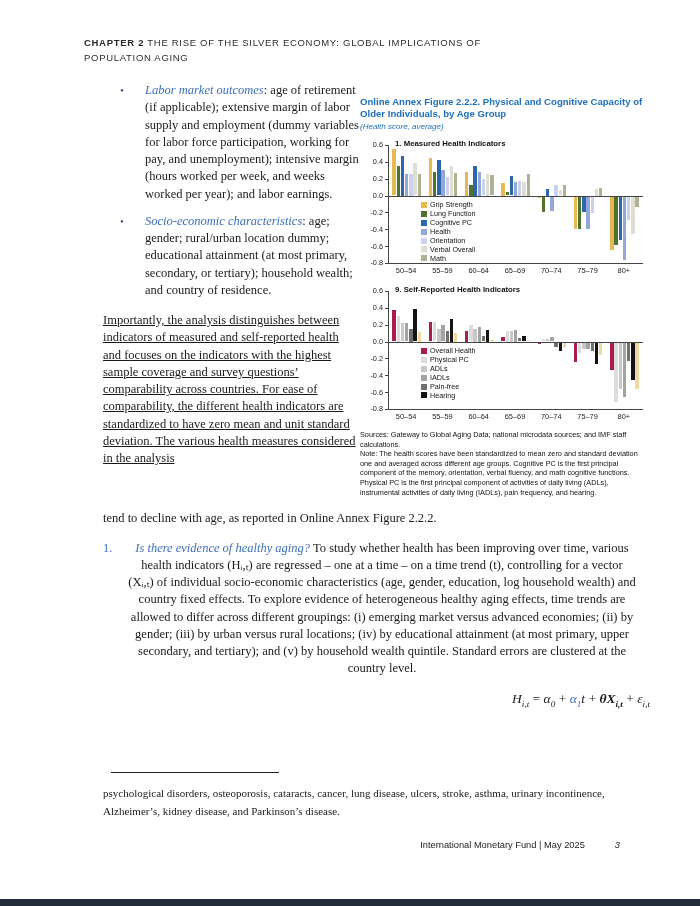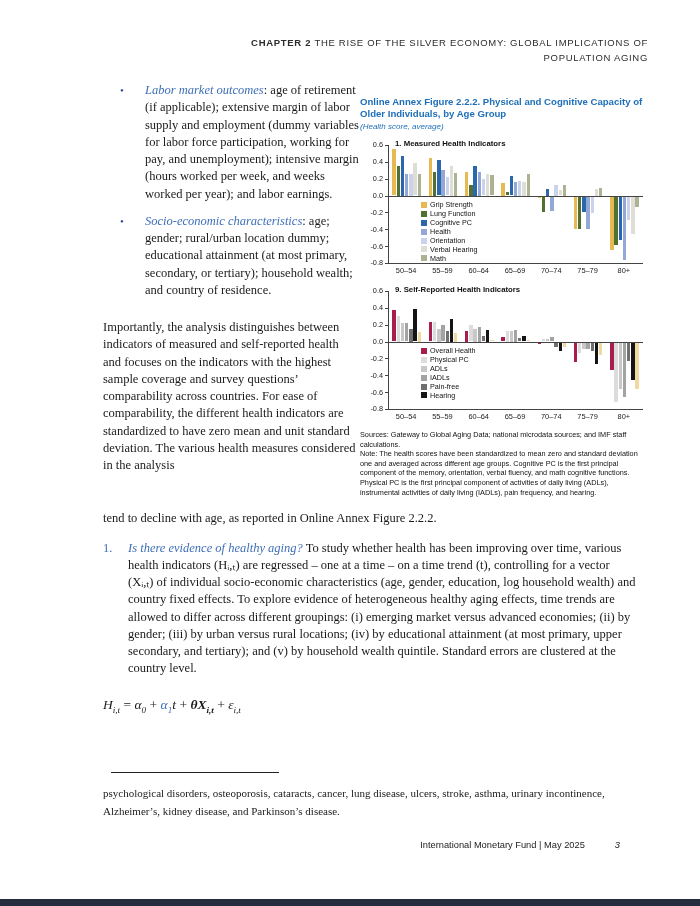--- a/index.html
+++ b/index.html
@@ -4,39 +4,39 @@
 <style>
   :root{
     --figure-blue:#1E6FBA;
     --link-blue:#3E6FB8;
     --bullet-navy:#2D4B8E;
     --text:#1A1A1A;
   }
   html,body{margin:0;padding:0;background:#fff;}
   .page{position:relative;width:700px;height:906px;background:#fff;overflow:hidden;
         font-family:"Liberation Serif",serif;color:var(--text);}
-  .header{position:absolute;top:36px;left:104px;right:52px;text-align:right;
+  .header{position:absolute;top:36px;left:84px;right:52px;
         font-family:"Liberation Sans",sans-serif;font-size:9.5px;letter-spacing:.7px;
         color:#2b2b2b;line-height:1.55;}
   .header b{font-weight:bold;}
   .content{position:absolute;top:82px;left:103px;width:547px;}
   .row{display:flex;}
   .leftcol{width:256px;flex:none;font-size:12.5px;line-height:1.38;}
   .bullet{display:flex;margin:0 0 10px 17px;}
   .bmark{width:25px;flex:none;color:var(--bullet-navy);font-size:11px;padding-top:1px;}
   .btext{flex:1;}
   .lead{color:var(--link-blue);font-style:italic;}
-  .para{margin-top:20px;}
+  .para{margin-top:13px;text-decoration:underline;}
   .fw{font-size:12.5px;line-height:1.38;}
   .cont{margin-top:13px;}
   .para2{margin-top:10px;}
   .numitem{display:flex;margin-top:12px;font-size:12.5px;line-height:1.38;}
   .num{width:25px;flex:none;color:var(--link-blue);}
-  .nbody{flex:1;padding-right:14px;}
-  .formula{text-align:left;margin-top:19px;font-size:13.5px;}
+  .nbody{flex:1;padding-right:14px;text-align:center;}
+  .formula{text-align:right;margin-top:13px;font-size:13.5px;}
   .formula sub{font-size:68%;line-height:0;font-style:italic;}
 
   
   .figure{width:290px;flex:none;margin-left:1px;margin-top:14px;
           font-family:"Liberation Sans",sans-serif;}
   .figtitle{font-size:9.6px;font-weight:bold;color:var(--figure-blue);line-height:1.3;}
   .figsub{font-size:8px;font-style:italic;color:var(--figure-blue);margin-top:1px;}
   .panel{position:relative;margin-top:14px;}
   .panel.second{margin-top:16px;}
   .plot{position:relative;margin-left:28px;width:254px;height:118px;
@@ -111,21 +111,21 @@
                 <div class="lgrow">
                   <span class="sw" style="background: rgb(148, 168, 216);"></span>
                   <span>Health</span>
                 </div>
                 <div class="lgrow">
                   <span class="sw" style="background: rgb(203, 211, 236);"></span>
                   <span>Orientation</span>
                 </div>
                 <div class="lgrow">
                   <span class="sw" style="background: rgb(222, 222, 214);"></span>
-                  <span>Verbal Hearing</span>
+                  <span>Verbal Overall</span>
                 </div>
                 <div class="lgrow">
                   <span class="sw" style="background: rgb(171, 179, 146);"></span>
                   <span>Math</span>
                 </div>
               </div>
           <div class="zeroline" style="top: 50.5714px;"></div>
               <span class="ytick" style="top: -4.5px;">0.6</span>
               <div class="ytickmark" style="top: 0px;"></div>
               <span class="ytick" style="top: 12.3571px;">0.4</span>

